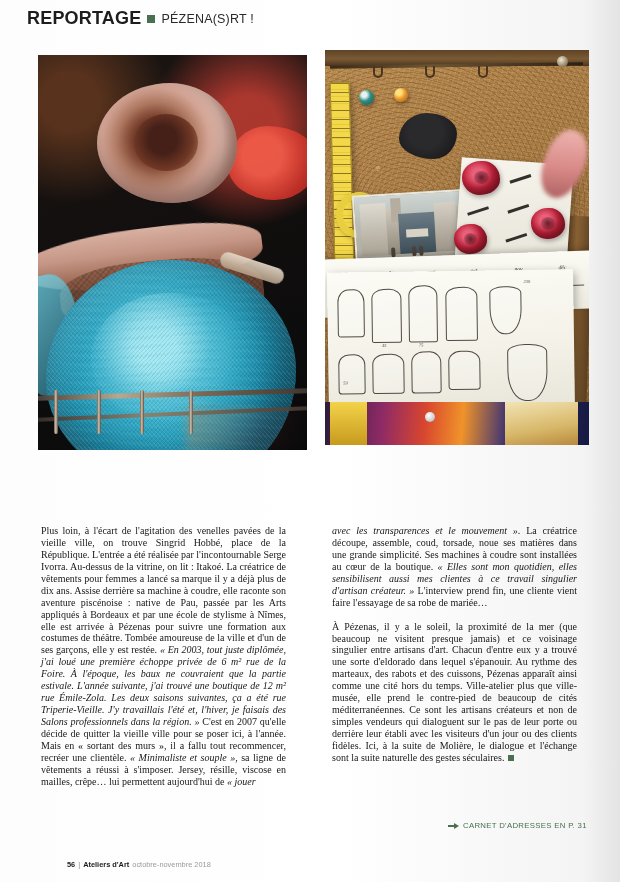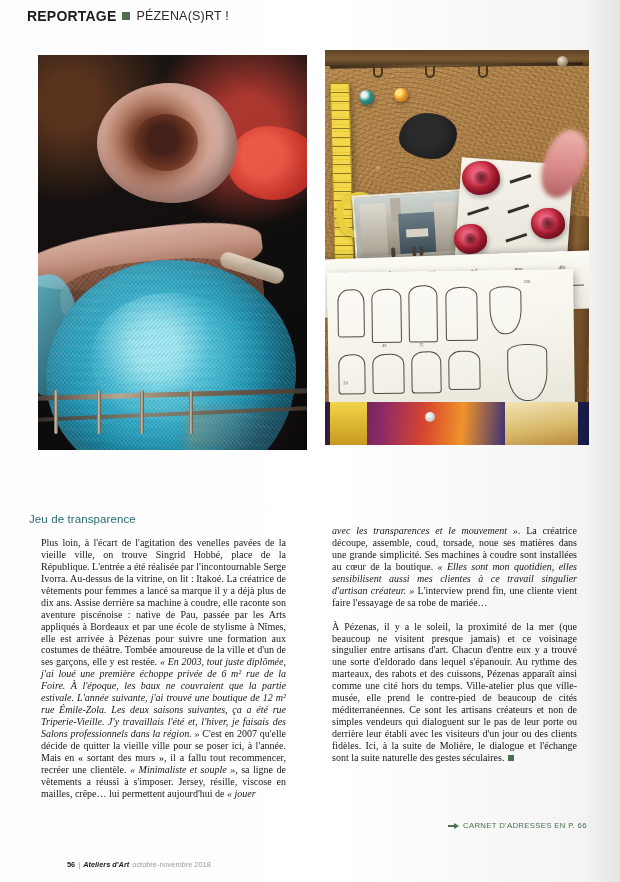--- a/index.html
+++ b/index.html
@@ -26,21 +26,21 @@
     left: 27px;
     top: 8px;
     display: flex;
     align-items: center;
     gap: 6px;
     white-space: nowrap;
   }
   .runhead-label {
     font-family: "Liberation Sans", sans-serif;
     font-weight: bold;
-    font-size: 14px;
+    font-size: 18px;
     letter-spacing: 0.2px;
     color: #1d1d1d;
   }
   .sq-green {
     width: 8px;
     height: 8px;
     background: #4a7050;
     display: inline-block;
     flex: 0 0 auto;
   }
@@ -546,21 +546,21 @@
     bottom: 13px;
     display: flex;
     align-items: baseline;
     gap: 3px;
     font-family: "Liberation Sans", sans-serif;
     font-size: 7.4px;
     white-space: nowrap;
   }
   .footer-page { font-weight: bold; color: #1c1c1c; padding-left: 40px; }
   .footer-sep { color: #8a8a8a; }
-  .footer-pub { font-weight: bold; color: #1c1c1c; font-style: italic; }
+  .footer-pub { font-weight: bold; color: #1c1c1c; }
   .footer-issue { color: #9a9a9a; }
 </style>
 </head>
 <body>
 
 <div class="page">
 
   <div class="runhead">
     <span class="runhead-label">REPORTAGE</span>
     <span class="sq-green"></span>
@@ -672,34 +672,33 @@
       <div class="pr-bs-yellow"></div>
       <div class="pr-bs-card"></div>
       <div class="pr-bs-dot"></div>
     </div>
   </div>
 
 
   <div class="body">
 
     <div class="col">
-      <h2 class="kicker">Jeu de transparence</h2>
       <p><span>Plus loin, à l'écart de l'agitation des venelles pavées de la vieille ville, on trouve Singrid Hobbé, place de la République. L'entrée a été réalisée par l'incontournable Serge Ivorra. Au-dessus de la vitrine, on lit : Itakoé. La créatrice de vêtements pour femmes a lancé sa marque il y a déjà plus de dix ans. Assise derrière sa machine à coudre, elle raconte son aventure piscénoise : native de Pau, passée par les Arts appliqués à Bordeaux et par une école de stylisme à Nîmes, elle est arrivée à Pézenas pour suivre une formation aux costumes de théâtre. Tombée amoureuse de la ville et d'un de ses garçons, elle y est restée. </span><em>« En 2003, tout juste diplômée, j'ai loué une première échoppe privée de 6 m² rue de la Foire. À l'époque, les baux ne couvraient que la partie estivale. L'année suivante, j'ai trouvé une boutique de 12 m² rue Émile-Zola. Les deux saisons suivantes, ça a été rue Triperie-Vieille. J'y travaillais l'été et, l'hiver, je faisais des Salons professionnels dans la région. »</em><span> C'est en 2007 qu'elle décide de quitter la vieille ville pour se poser ici, à l'année. Mais en « sortant des murs », il a fallu tout recommencer, recréer une clientèle. </span><em>« Minimaliste et souple »</em><span>, sa ligne de vêtements a réussi à s'imposer. Jersey, résille, viscose en mailles, crêpe… lui permettent aujourd'hui de </span><em>« jouer</em></p>
     </div>
 
     <div class="col">
       <p><em>avec les transparences et le mouvement »</em><span>. La créatrice découpe, assemble, coud, torsade, noue ses matières dans une grande simplicité. Ses machines à coudre sont installées au cœur de la boutique. </span><em>« Elles sont mon quotidien, elles sensibilisent aussi mes clientes à ce travail singulier d'artisan créateur. »</em><span> L'interview prend fin, une cliente vient faire l'essayage de sa robe de mariée…</span></p>
       <p class="tight"><span>À Pézenas, il y a le soleil, la proximité de la mer (que beaucoup ne visitent presque jamais) et ce voisinage singulier entre artisans d'art. Chacun d'entre eux y a trouvé une sorte d'eldorado dans lequel s'épanouir. Au rythme des marteaux, des rabots et des cuissons, Pézenas apparaît ainsi comme une cité hors du temps. Ville-atelier plus que ville-musée, elle prend le contre-pied de beaucoup de cités méditerranéennes. Ce sont les artisans créateurs et non de simples vendeurs qui dialoguent sur le pas de leur porte ou derrière leur établi avec les visiteurs d'un jour ou des clients fidèles. Ici, à la suite de Molière, le dialogue et l'échange sont la suite naturelle des gestes séculaires.</span><span class="endmark"></span></p>
     </div>
 
   </div>
 
   <div class="carnet">
     <span class="arrow-icon"></span>
-    <span>CARNET D'ADRESSES EN P. 66</span>
+    <span>CARNET D'ADRESSES EN P. 31</span>
   </div>
 
   <div class="footer">
     <span class="footer-page">56</span>
     <span class="footer-sep">|</span>
     <span class="footer-pub">Ateliers d'Art</span>
     <span class="footer-issue">octobre-novembre 2018</span>
   </div>
 
 </div>

